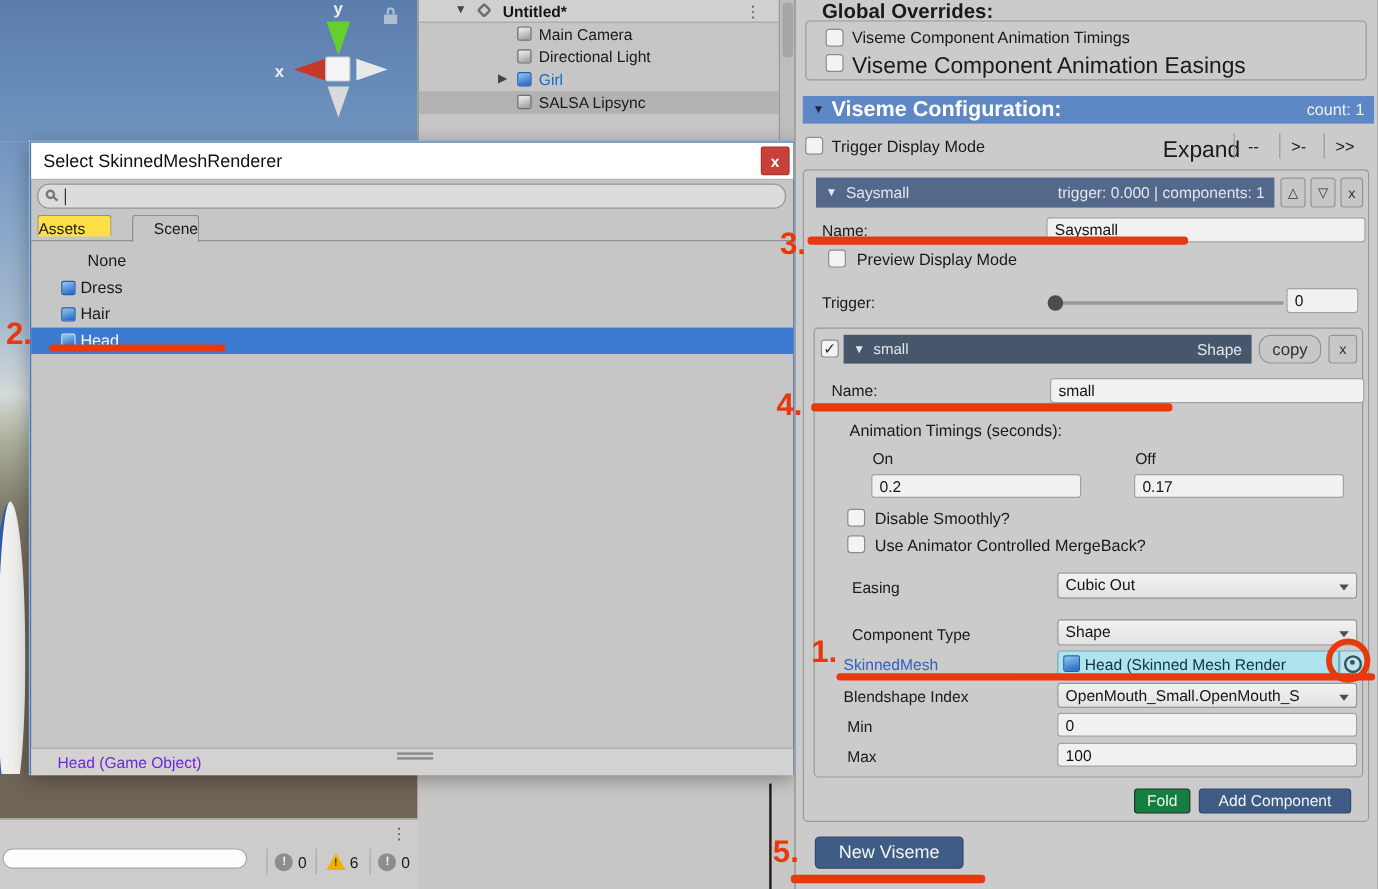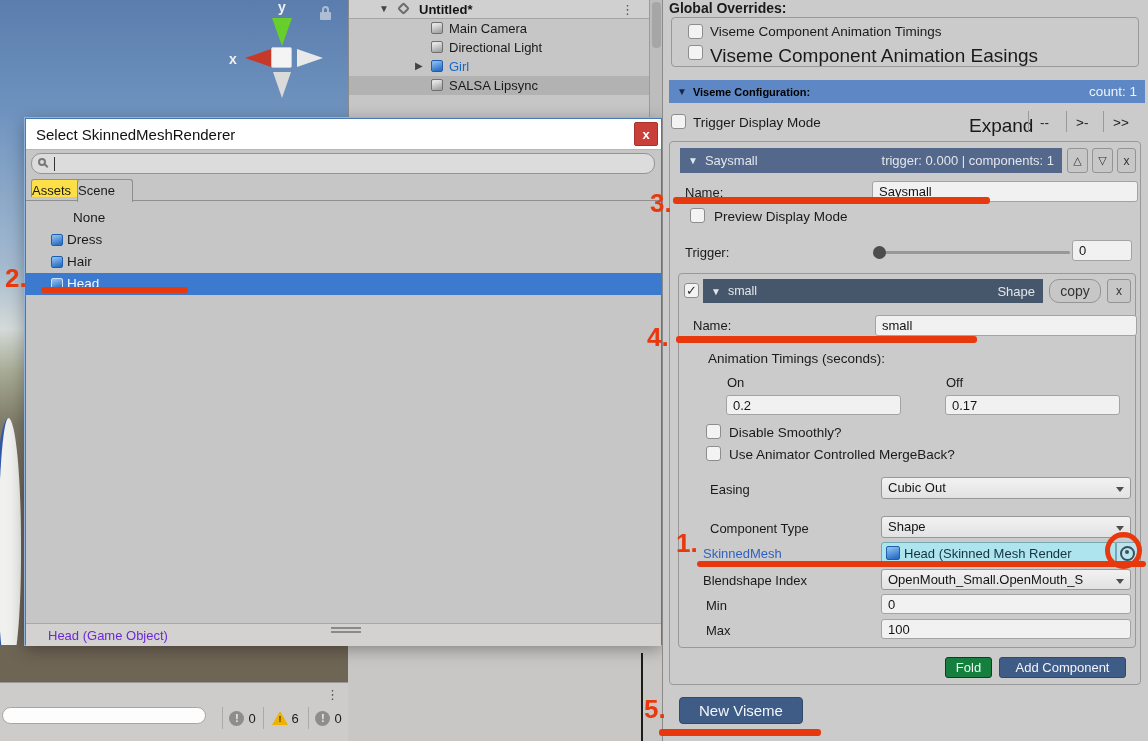--- a/index.html
+++ b/index.html
@@ -136,22 +136,22 @@
         <span class="abs mag" style="left:6px;top:4px;"></span>
         <span class="abs" style="left:22px;top:3px;width:1px;height:14px;background:#333;"></span>
       </div>
     </div>
 
     <div class="abs" style="left:0;top:58px;width:635px;height:24px;border-bottom:1px solid #8f8f8f;">
       <div class="abs" style="left:5px;top:2px;width:62px;height:18px;background:#fde047;border:1px solid #8f8f8f;border-bottom:none;
                   border-radius:3px 3px 0 0;text-align:left;line-height:22px;">
         <span>Assets</span>
       </div>
-      <div class="abs" style="left:51px;top:2px;width:56px;height:23px;background:#c6c6c6;border:1px solid #8f8f8f;border-bottom:none;
-                  border-radius:3px 3px 0 0;text-align:left;line-height:22px;z-index:2;">
+      <div class="abs" style="left:84px;top:2px;width:56px;height:23px;background:#c6c6c6;border:1px solid #8f8f8f;border-bottom:none;
+                  border-radius:3px 3px 0 0;text-align:right;line-height:22px;z-index:2;">
         <span>Scene</span>
       </div>
     </div>
 
     <div class="abs" style="left:0;top:83px;width:635px;height:421px;">
       <div class="abs" style="left:0;top:5px;width:635px;height:22px;">
         <span class="abs lbl" style="left:47px;top:3px;font-size:13.5px;">None</span>
       </div>
       <div class="abs" style="left:0;top:27px;width:635px;height:22px;">
         <span class="abs cube blue" style="left:25px;top:5px;"></span>
@@ -169,32 +169,32 @@
 
     <div class="abs" style="left:0;top:504px;width:635px;height:23px;background:#d4d2d0;border-top:1px solid #a8a8a8;">
       <div class="abs" style="left:305px;top:3px;width:30px;height:6px;
            border-top:2px solid #8a8a8a;border-bottom:2px solid #8a8a8a;"></div>
       <span class="abs lbl" style="left:22px;top:4px;color:#6d28d9;">Head (Game Object)</span>
     </div>
   </div>
 
   <div class="abs" style="left:662px;top:0;width:486px;height:741px;background:#cbcbcb;border-left:1px solid #8a8a8a;">
 
-    <span class="abs lbl" style="left:6px;top:0;font-weight:bold;font-size:14px;">Global Overrides:</span>
+    <span class="abs lbl" style="left:22px;top:0;font-weight:bold;font-size:17px;">Global Overrides:</span>
 
     <div class="abs groupbox" style="left:8px;top:17px;width:468px;height:50px;">
       <span class="abs cb" style="left:16px;top:6px;"></span>
       <span class="abs lbl" style="left:38px;top:6px;font-size:13.5px;">Viseme Component Animation Timings</span>
       <span class="abs cb" style="left:16px;top:27px;"></span>
       <span class="abs lbl" style="left:38px;top:27px;font-size:19px;">Viseme Component Animation Easings</span>
     </div>
 
     <div class="abs" style="left:6px;top:80px;width:476px;height:23px;background:#5d88c5;display:flex;align-items:center;padding:0 8px;box-sizing:border-box;">
       <span style="font-size:10px;color:#17254a;margin-right:6px;">▼</span>
-      <span style="font-weight:bold;color:#000000;font-size:11px;">Viseme Configuration:</span>
+      <span style="font-weight:bold;color:#ffffff;font-size:18px;">Viseme Configuration:</span>
       <span style="margin-left:auto;color:#eef3fa;font-size:13.5px;">count: 1</span>
     </div>
 
     <div class="abs" style="left:0;top:108px;width:486px;height:28px;">
       <span class="abs cb" style="left:8px;top:6px;"></span>
       <span class="abs lbl" style="left:30px;top:7px;font-size:13.5px;">Trigger Display Mode</span>
       <span class="abs lbl" style="left:306px;top:7px;font-size:19px;">Expand</span>
       <div class="abs vsep" style="left:365px;top:3px;height:21px;"></div>
       <span class="abs lbl" style="left:377px;top:7px;font-size:13.5px;">--</span>
       <div class="abs vsep" style="left:403px;top:3px;height:21px;"></div>

